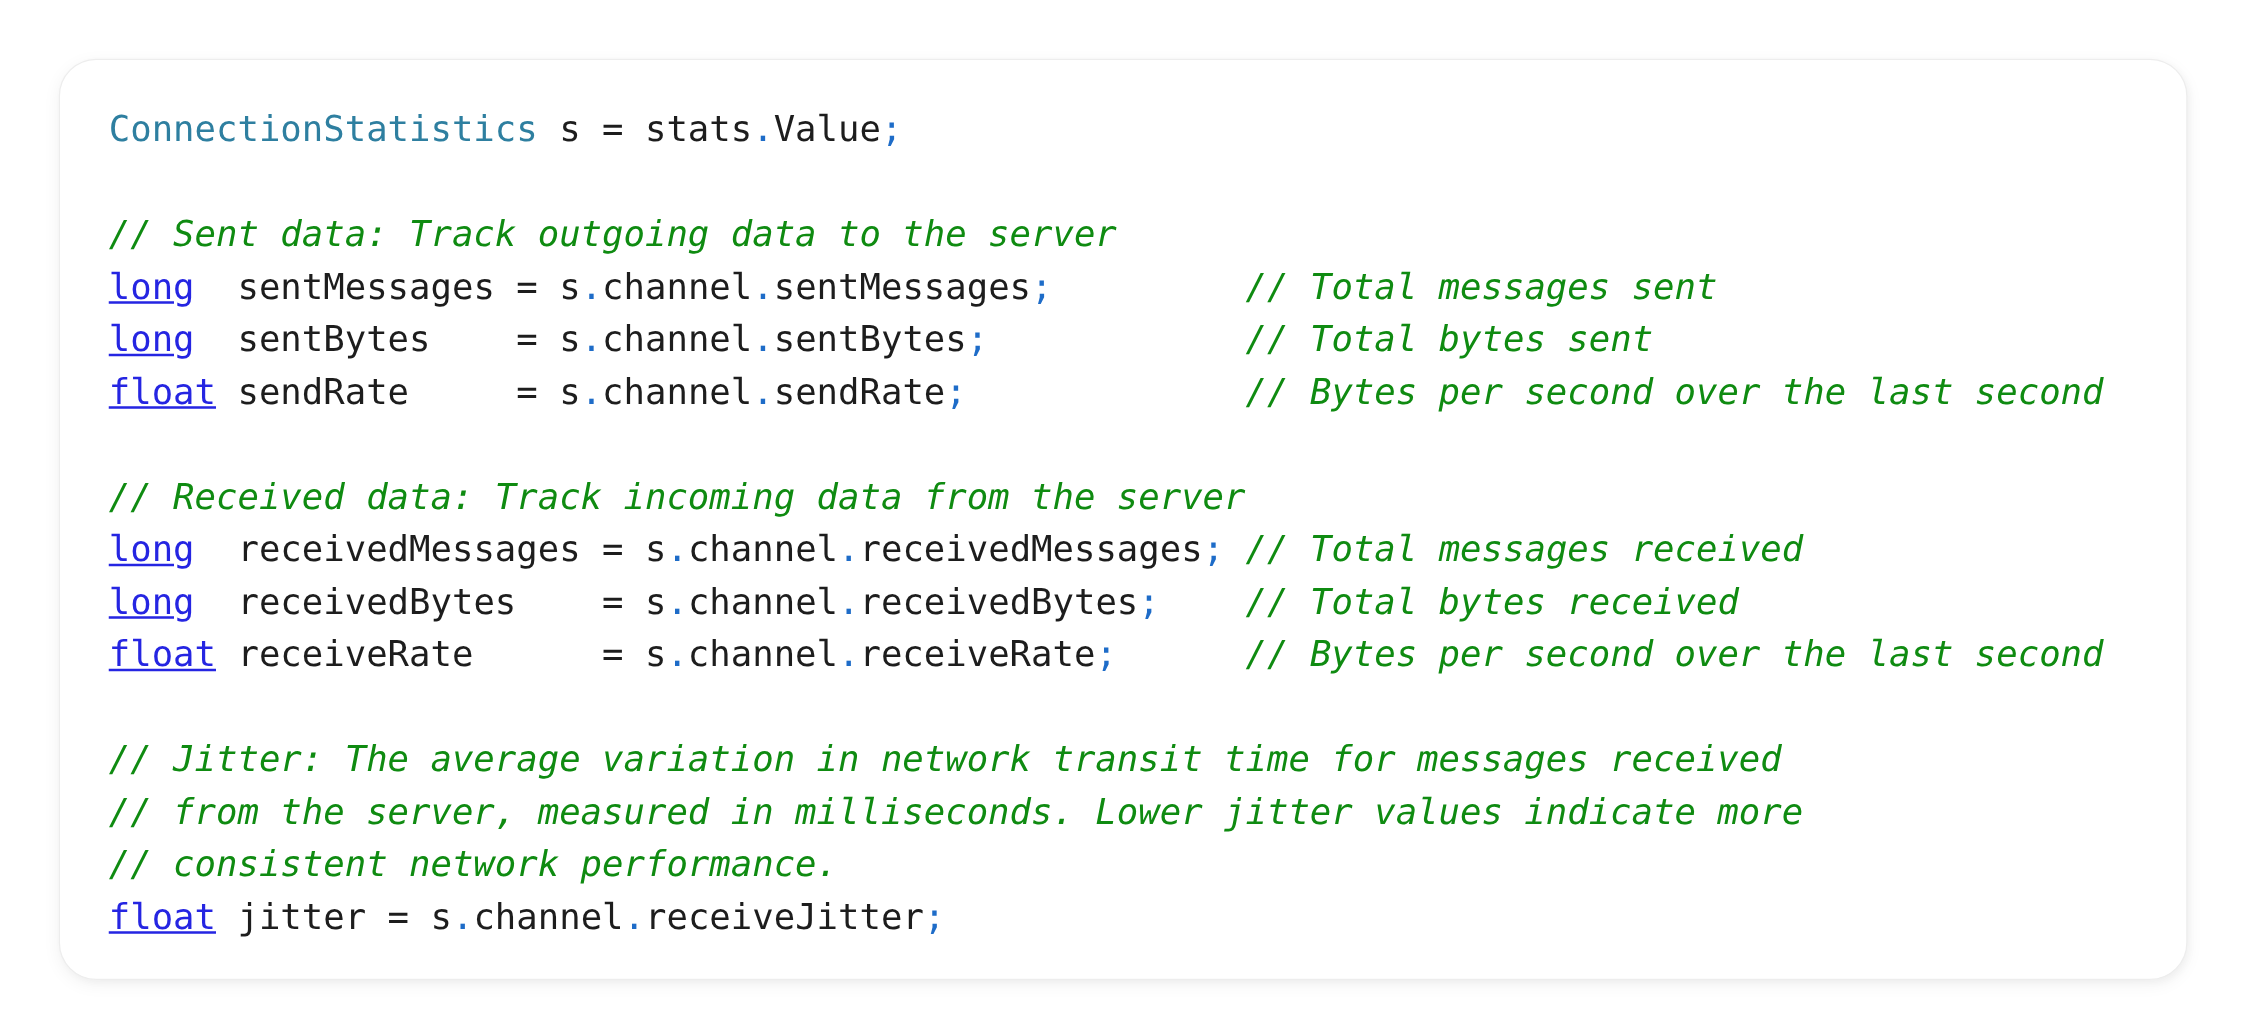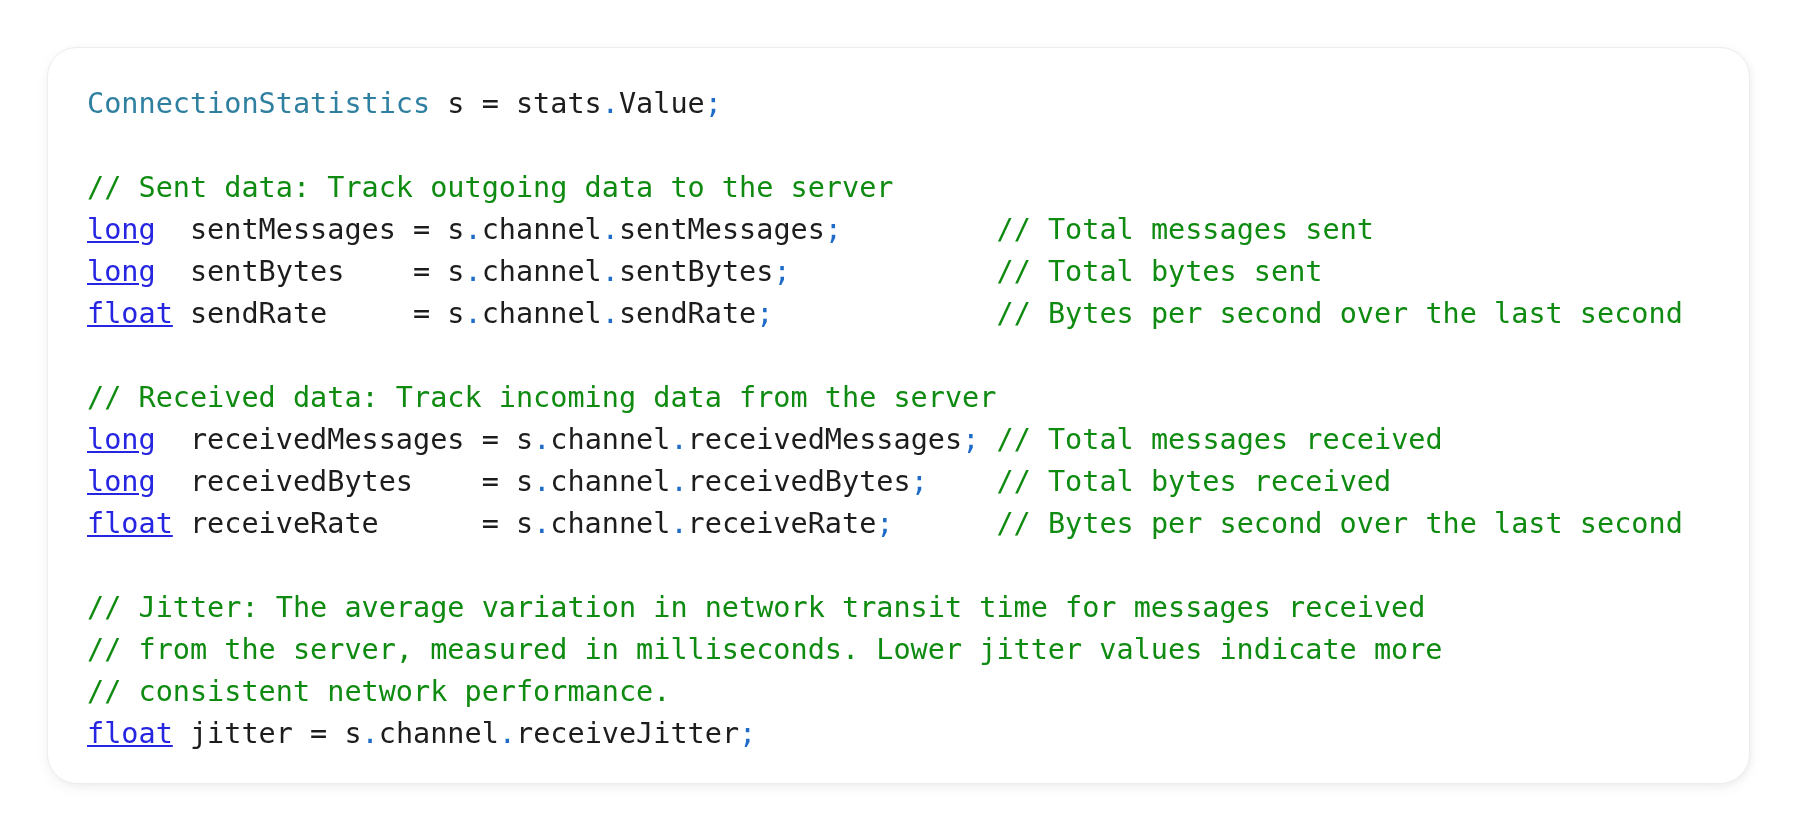--- a/index.html
+++ b/index.html
@@ -36,21 +36,21 @@
     line-height: 42px;
     white-space: pre;
     font-variant-ligatures: none;
     color: var(--plain, #1d1d1d);
   }
   .line { height: 42px; }
   .tok-plain   { color: var(--plain, #1d1d1d); }
   .tok-keyword { color: var(--kw, #2525e2); text-decoration: underline; }
   .tok-type    { color: var(--type, #2e7fa0); }
   .tok-punct   { color: var(--punct, #1e6cc8); }
-  .tok-comment { color: var(--comment, #0f8b11); }
+  .tok-comment { color: var(--comment, #0f8b11); font-style: italic; }
 </style>
 </head>
 <body>
 
 <div class="page" style="background: rgb(255, 255, 255);">
   <div class="code-card" style="background: rgb(255, 255, 255); border-color: rgb(237, 237, 237);">
     <pre class="code"><div class="line"><span class="tok-type">ConnectionStatistics</span><span class="tok-plain"> s = stats</span><span class="tok-punct">.</span><span class="tok-plain">Value</span><span class="tok-punct">;</span></div><div class="line">&nbsp;</div><div class="line"><span class="tok-comment">// Sent data: Track outgoing data to the server</span></div><div class="line"><span class="tok-keyword">long</span><span class="tok-plain">  sentMessages = s</span><span class="tok-punct">.</span><span class="tok-plain">channel</span><span class="tok-punct">.</span><span class="tok-plain">sentMessages</span><span class="tok-punct">;</span><span class="tok-plain">         </span><span class="tok-comment">// Total messages sent</span></div><div class="line"><span class="tok-keyword">long</span><span class="tok-plain">  sentBytes    = s</span><span class="tok-punct">.</span><span class="tok-plain">channel</span><span class="tok-punct">.</span><span class="tok-plain">sentBytes</span><span class="tok-punct">;</span><span class="tok-plain">            </span><span class="tok-comment">// Total bytes sent</span></div><div class="line"><span class="tok-keyword">float</span><span class="tok-plain"> sendRate     = s</span><span class="tok-punct">.</span><span class="tok-plain">channel</span><span class="tok-punct">.</span><span class="tok-plain">sendRate</span><span class="tok-punct">;</span><span class="tok-plain">             </span><span class="tok-comment">// Bytes per second over the last second</span></div><div class="line">&nbsp;</div><div class="line"><span class="tok-comment">// Received data: Track incoming data from the server</span></div><div class="line"><span class="tok-keyword">long</span><span class="tok-plain">  receivedMessages = s</span><span class="tok-punct">.</span><span class="tok-plain">channel</span><span class="tok-punct">.</span><span class="tok-plain">receivedMessages</span><span class="tok-punct">;</span><span class="tok-plain"> </span><span class="tok-comment">// Total messages received</span></div><div class="line"><span class="tok-keyword">long</span><span class="tok-plain">  receivedBytes    = s</span><span class="tok-punct">.</span><span class="tok-plain">channel</span><span class="tok-punct">.</span><span class="tok-plain">receivedBytes</span><span class="tok-punct">;</span><span class="tok-plain">    </span><span class="tok-comment">// Total bytes received</span></div><div class="line"><span class="tok-keyword">float</span><span class="tok-plain"> receiveRate      = s</span><span class="tok-punct">.</span><span class="tok-plain">channel</span><span class="tok-punct">.</span><span class="tok-plain">receiveRate</span><span class="tok-punct">;</span><span class="tok-plain">      </span><span class="tok-comment">// Bytes per second over the last second</span></div><div class="line">&nbsp;</div><div class="line"><span class="tok-comment">// Jitter: The average variation in network transit time for messages received</span></div><div class="line"><span class="tok-comment">// from the server, measured in milliseconds. Lower jitter values indicate more</span></div><div class="line"><span class="tok-comment">// consistent network performance.</span></div><div class="line"><span class="tok-keyword">float</span><span class="tok-plain"> jitter = s</span><span class="tok-punct">.</span><span class="tok-plain">channel</span><span class="tok-punct">.</span><span class="tok-plain">receiveJitter</span><span class="tok-punct">;</span></div></pre>
   </div>
 </div>
 

